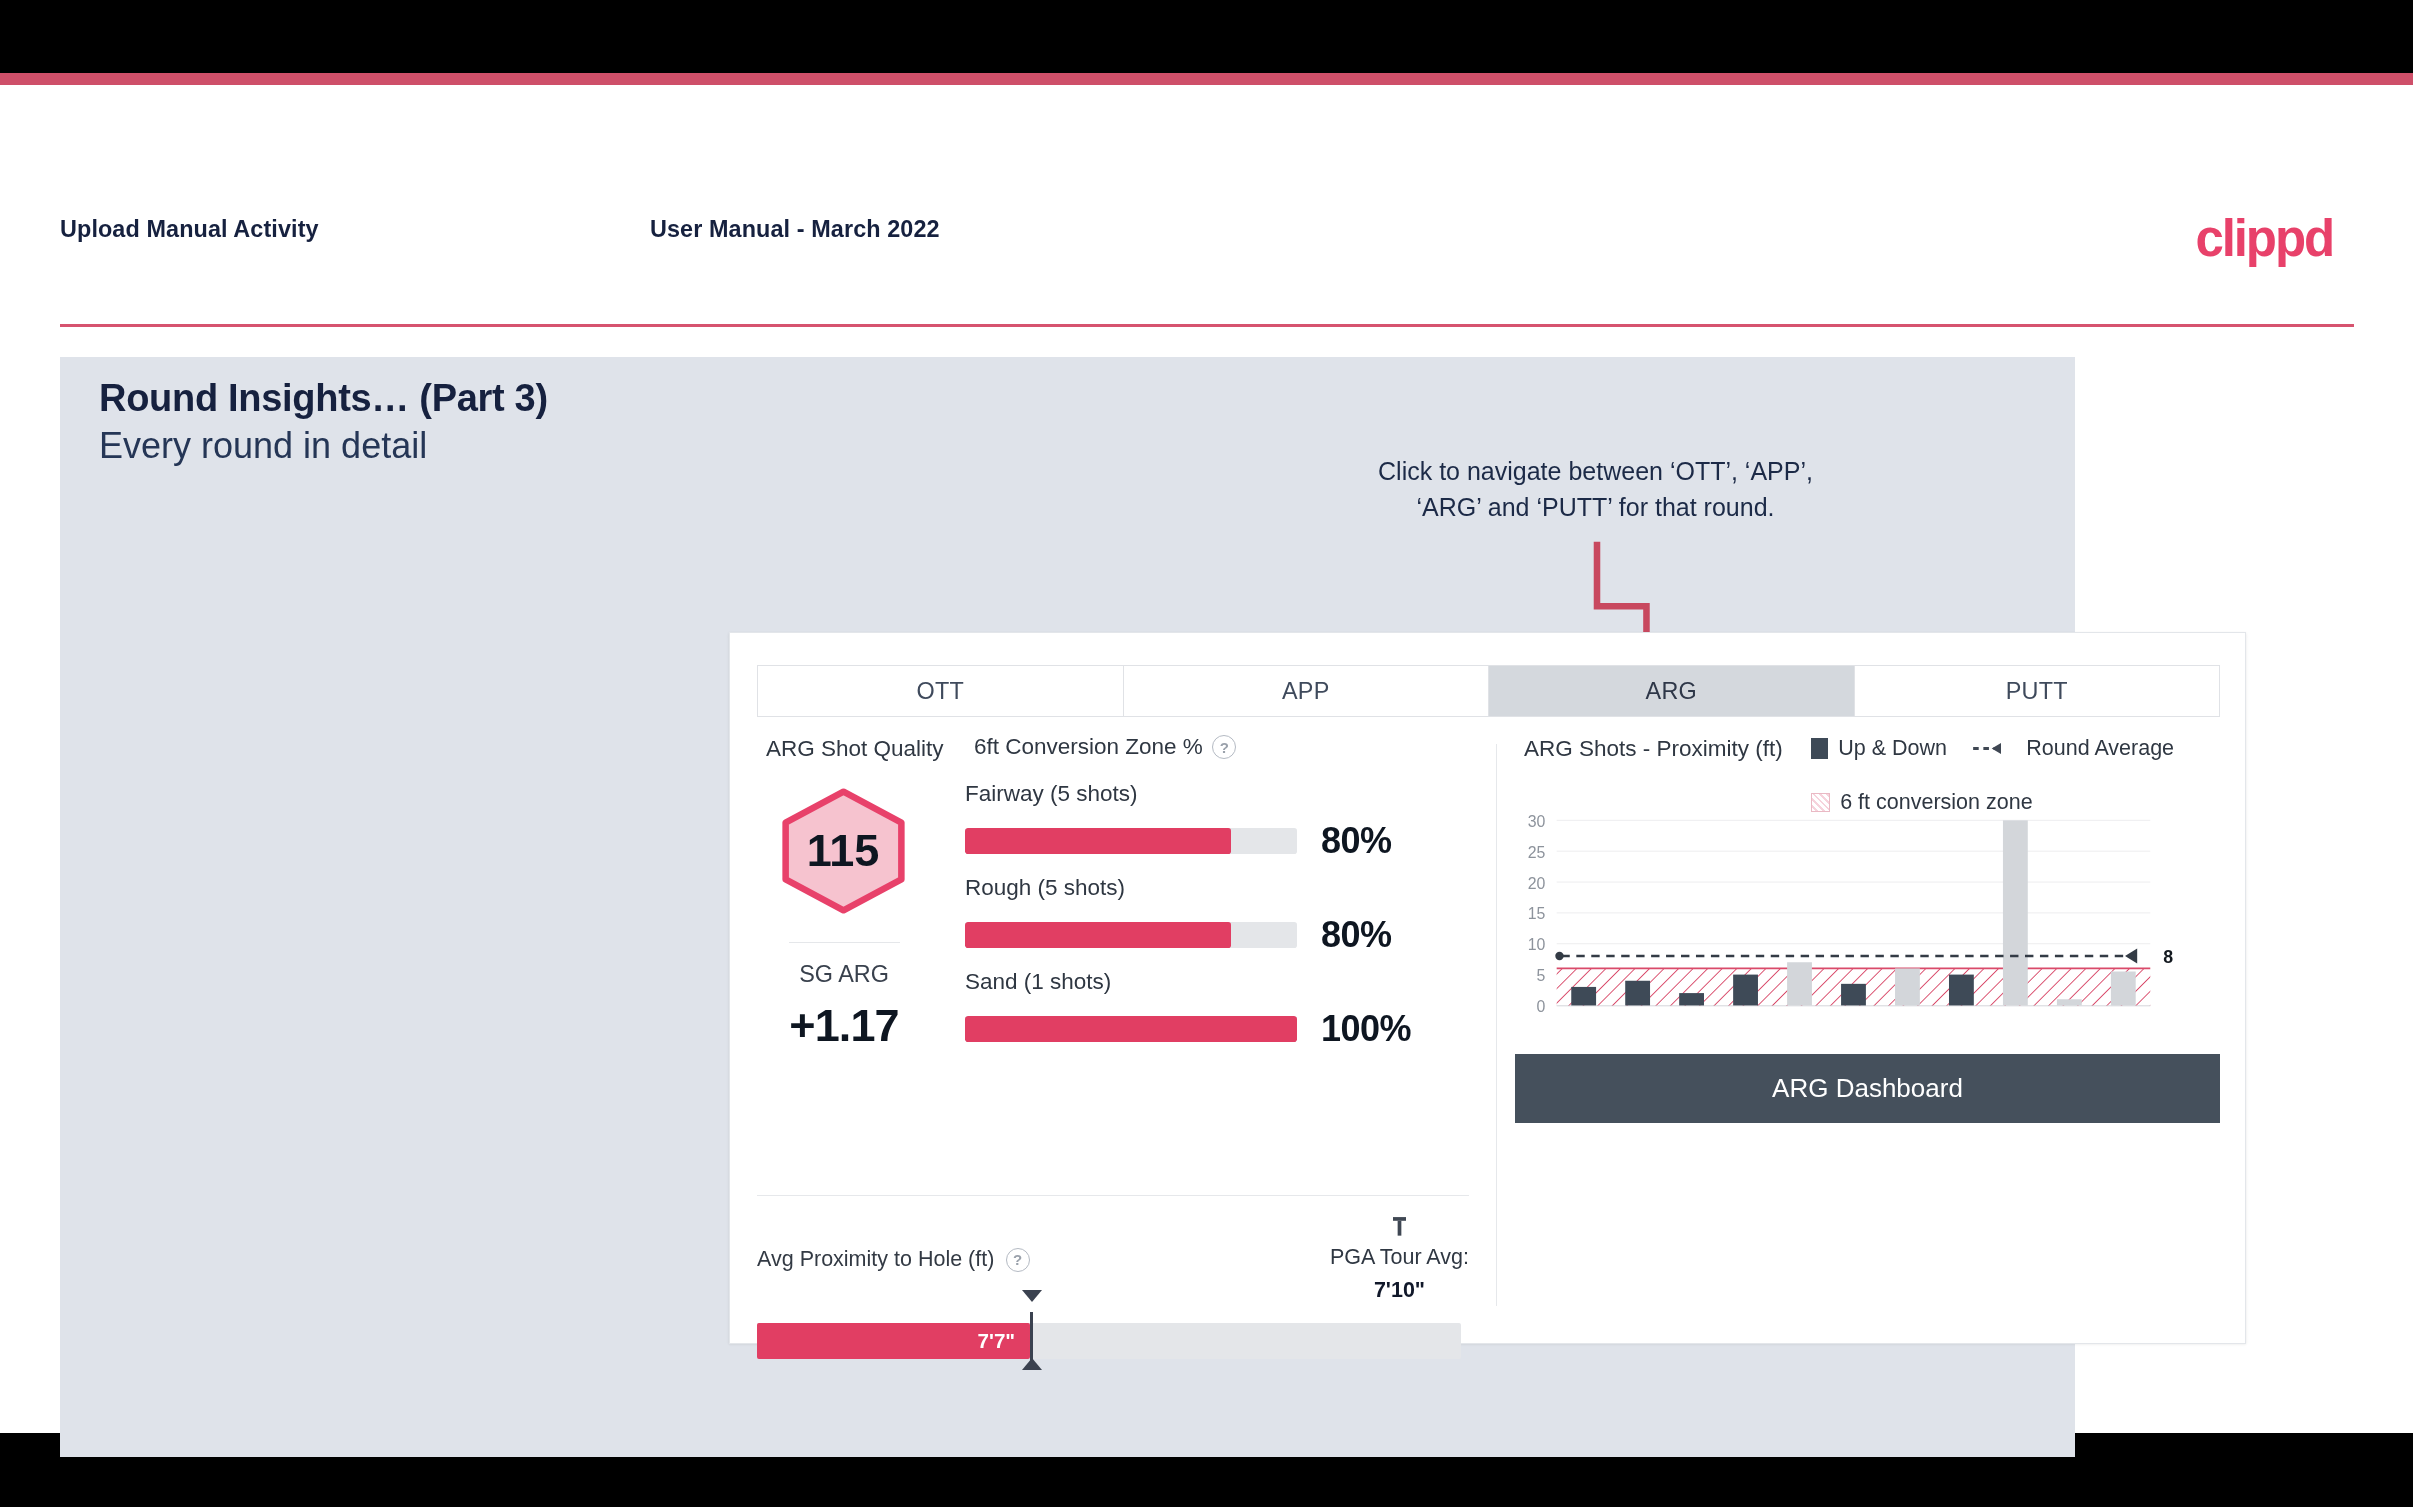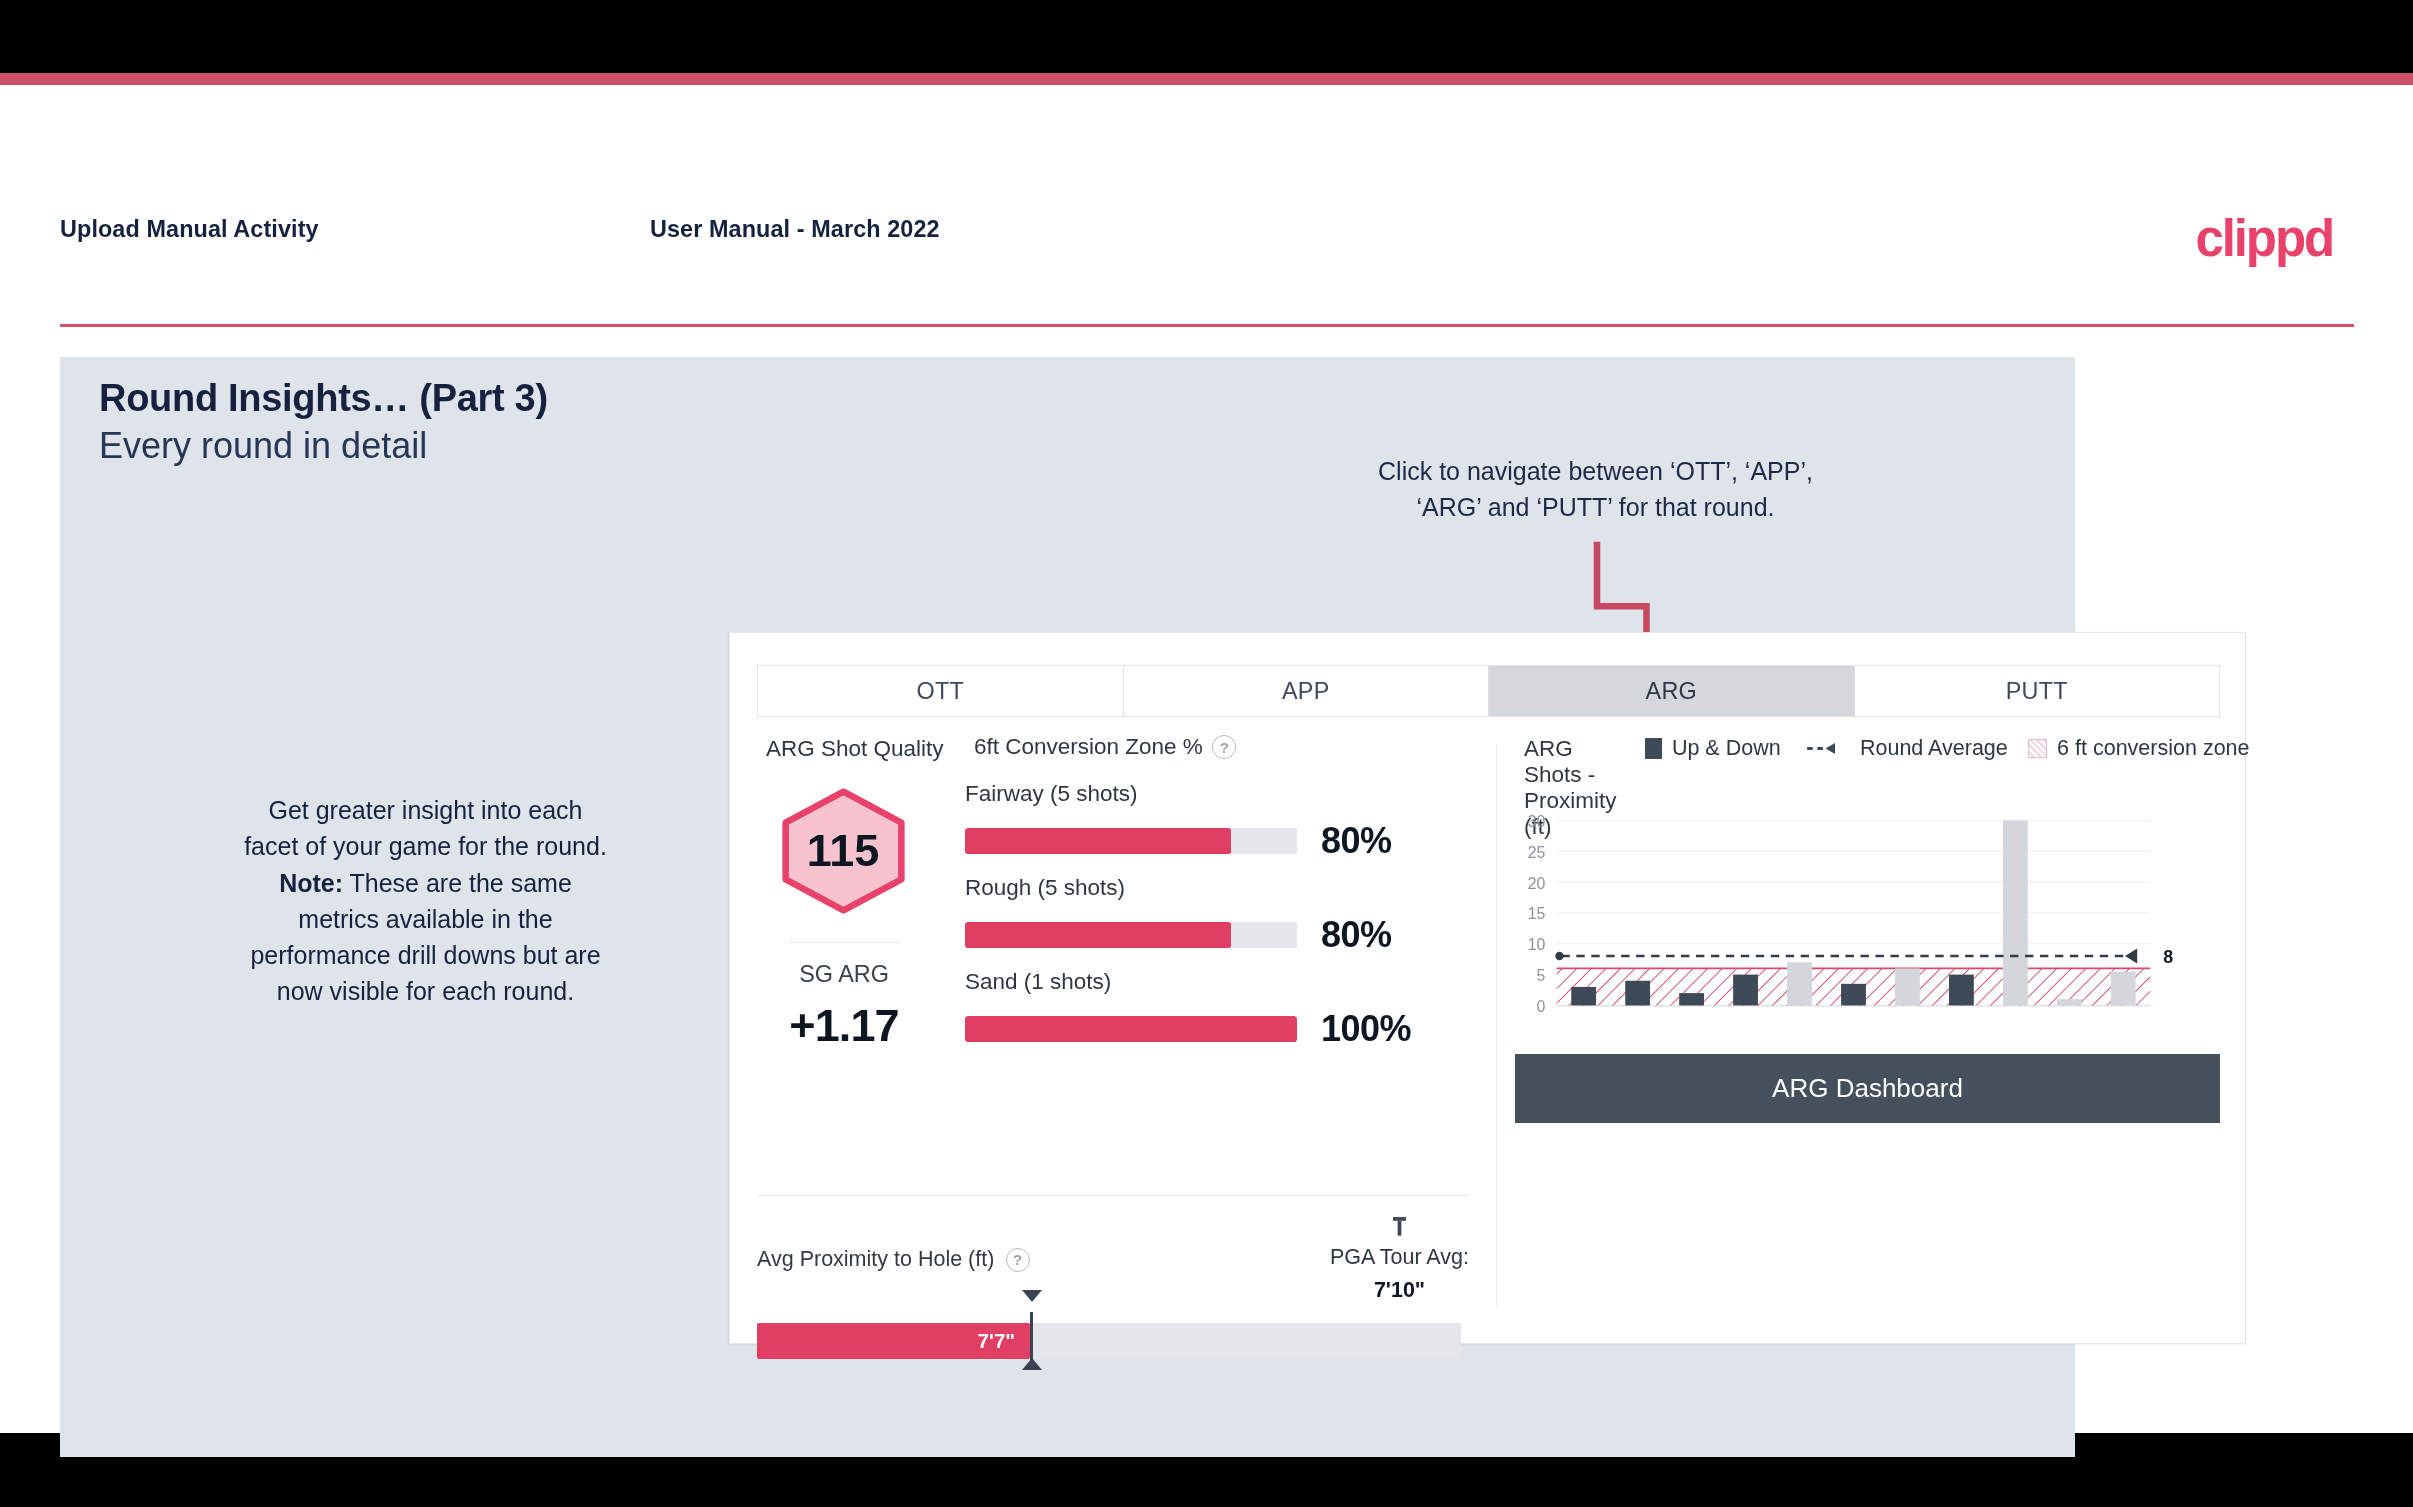--- a/index.html
+++ b/index.html
@@ -157,21 +157,21 @@
   }
   .prox-marker { position:absolute; left:273px; top:-11.2px; height:58px; width:2.8px; background:#3b4250; }
   .tri-up, .tri-dn {
     position:absolute; width:0; height:0; border-left:10.3px solid transparent; border-right:10.3px solid transparent;
   }
   .tri-dn { top:-22.5px; left:-8.4px; border-top:12px solid #3b4250; }
   .tri-up { top:46px; left:-8.4px; border-bottom:12px solid #3b4250; }
 
   
   .chart-head { display:flex; align-items:flex-start; gap:22.5px; }
-  .legend { display:flex; flex-direction:row; gap:20px; margin-left:5.6px;text-align:center; }
+  .legend { display:flex; flex-direction:column; gap:29px; margin-left:5.6px;text-align:center; }
   .legend-row { display:flex; align-items:center; gap:26px; }
   .legend-item { display:flex; align-items:center; gap:10.3px; font-size:21.5px; color:#2f3742; white-space:nowrap;}
   .sw-solid { width:17px; height:20.6px; background:#3e4a57; }
   .sw-hatch {
     width:19px; height:19px; border:0.9px solid #eab9c4;
     background: repeating-linear-gradient(45deg,#fff 0 2.8px,#f6d3dc 2.8px 4.7px);
   }
 
   .plot { position:absolute; left:0px; top:75px; width:705px; height:215px; }
   .btn-dash {
@@ -199,23 +199,20 @@
     <div class="panel">
 
       <div class="title">Round Insights… (Part 3)</div>
       <div class="subtitle">Every round in detail</div>
 
       <div class="callout">
         <div>Click to navigate between ‘OTT’, ‘APP’,</div>
         <div>‘ARG’ and ‘PUTT’ for that round.</div>
       </div>
 
-      <div class="leftcopy">
-        <span>Get greater insight into each facet of your game for the round. </span><b>Note:</b><span> These are the same metrics available in the performance drill downs but are now visible for each round.</span>
-      </div>
 
     </div>
 
     <svg class="arrow-svg" width="122" height="140" viewBox="0 0 130 150">
       <path d="M5,3 L5,72 L58,72 L58,118" fill="none" stroke="#c8485f" stroke-width="7"></path>
       <path d="M58,140 L45,112 L71,112 Z" fill="#c8485f"></path>
     </svg>
 
     <div class="card">
 

